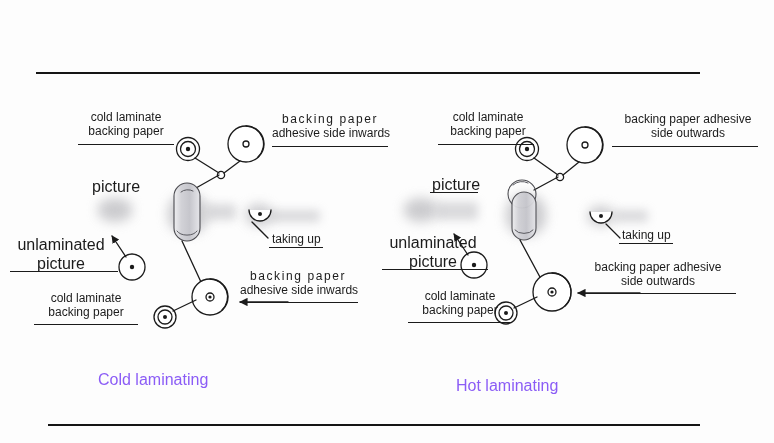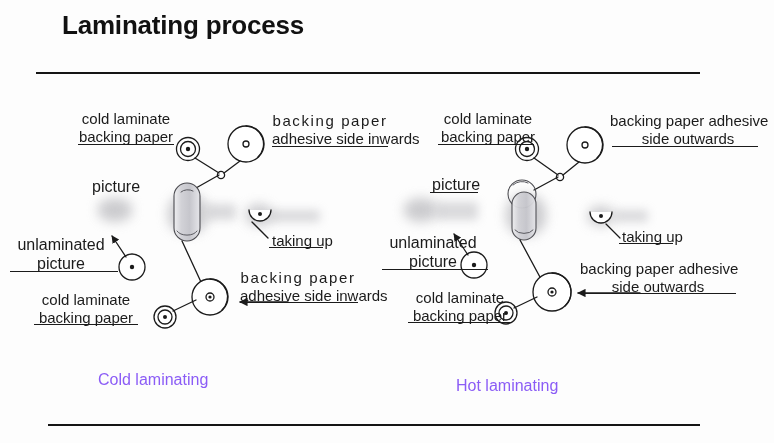--- a/index.html
+++ b/index.html
@@ -50,21 +50,21 @@
     height: 443px;
   }
 
   
   .lbl {
     position: absolute;
     color: #1b1b1b;
     line-height: 1.18;
     white-space: nowrap;
   }
-  .lbl-sm   { font-size: 15px; }
+  .lbl-sm   { font-size: 12px; }
   .lbl-md   { font-size: 16px; }
   .lbl-wide { letter-spacing: 1.6px; }
   .lbl-cap  { font-size: 16px; color: #8b5cf6; }
   .ctr      { text-align: center; }
 
   
   .ubar {
     position: absolute;
     height: 0;
     border-top: 1.6px solid #1b1b1b;
@@ -98,21 +98,20 @@
     white-space: nowrap;
     pointer-events: none;
     text-shadow: 0 0 3px rgba(255,255,255,0.65);
   }
 </style>
 </head>
 <body>
 
 <div id="page">
 
-  <div class="page-title">Laminating process</div>
 
   <div class="rule rule-top"></div>
   <div class="rule rule-bottom"></div>
 
   <div class="smudge" style="left:98px;  top:198px; width:34px; height:24px;"></div>
   <div class="smudge" style="left:168px; top:194px; width:40px; height:40px;"></div>
   <div class="smudge-soft" style="left:206px; top:204px; width:30px; height:16px;"></div>
   <div class="smudge" style="left:246px; top:204px; width:26px; height:22px;"></div>
   <div class="smudge-soft" style="left:268px; top:210px; width:52px; height:12px;"></div>
 

